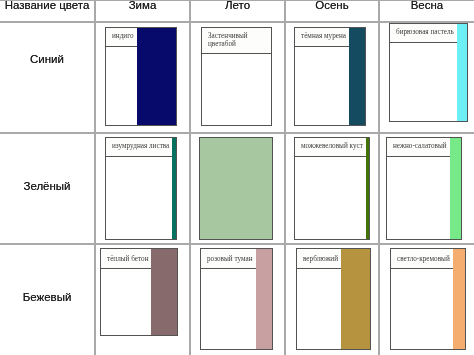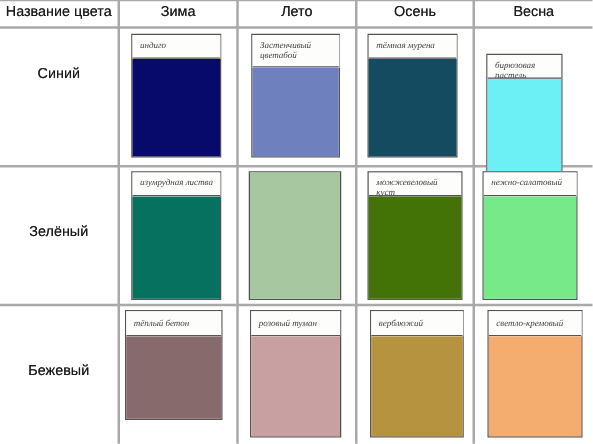--- a/index.html
+++ b/index.html
@@ -4,30 +4,30 @@
 <style>
   html,body{margin:0;padding:0;background:#ffffff;}
   body{width:474px;height:355px;overflow:hidden;
        font-family:"Liberation Sans",sans-serif;
        -webkit-font-smoothing:antialiased;}
   .table{position:absolute;left:0;top:0;width:474px;height:355px;}
   .vsep{position:absolute;top:0;width:2px;height:355px;background:#a9a9a9;}
   .hsep{position:absolute;left:0;width:474px;height:2px;background:#a9a9a9;}
   .hcell{position:absolute;top:-1px;height:22px;will-change:transform;
          text-shadow:0 0 0.45px rgba(27,27,27,0.85);
-         display:flex;align-items:center;justify-content:center;
+         display:flex;align-items:flex-start;justify-content:center;
          font-size:11.5px;color:#1b1b1b;}
   .brow{position:absolute;left:0;width:474px;}
   .rowlabel{position:absolute;height:16px;will-change:transform;
             text-shadow:0 0 0.45px rgba(27,27,27,0.85);
             display:flex;align-items:flex-start;justify-content:center;
             font-size:11.5px;color:#1b1b1b;}
   .swatch{position:absolute;box-sizing:border-box;
           border:1px solid #535353;background:#fff;
-          display:flex;flex-direction:column;font-style:italic;}
+          display:flex;flex-direction:row;}
   .swlabel{box-sizing:border-box;background:#fdfdfb;will-change:transform;
            border-bottom:1px solid #535353;
            font-family:"Liberation Serif",serif;font-size:7.2px;color:#3c3c3c;
            padding:4px 3px 0 6px;line-height:8px;}
   .swfill{flex:1;}
 </style>
 </head>
 <body>
 
 <div class="table">
@@ -63,21 +63,21 @@
       <div class="swfill" style="background: rgb(8, 10, 107);"></div>
     </div>
     <div class="swatch" style="left:201px;top:4px;width:71px;height:99px">
       <div class="swlabel" style="height:26px;padding-top:4px">Застенчивый цвета­бой</div>
       <div class="swfill" style="background: rgb(110, 128, 190);"></div>
     </div>
     <div class="swatch" style="left:294px;top:4px;width:72px;height:99px">
       <div class="swlabel" style="height:19px;padding-top:4px">тёмная мурена</div>
       <div class="swfill" style="background: rgb(21, 75, 96);"></div>
     </div>
-    <div class="swatch" style="left:389px;top:20px;width:61px;height:99px">
+    <div class="swatch" style="left:389px;top:0;width:79px;height:99px">
       <div class="swlabel" style="height:19px;padding-top:4px">бирюзовая пастель</div>
       <div class="swfill" style="background: rgb(109, 239, 246);"></div>
     </div>
   </div>
   <div class="brow" style="top:134px;height:109px">
     <div class="rowlabel" style="left:0;width:94px;top:46px">
         <span>Зелёный</span>
       </div>
     <div class="swatch" style="left:105px;top:3px;width:72px;height:103px">
       <div class="swlabel" style="height:19px;padding-top:4px">изумрудная листва</div>

